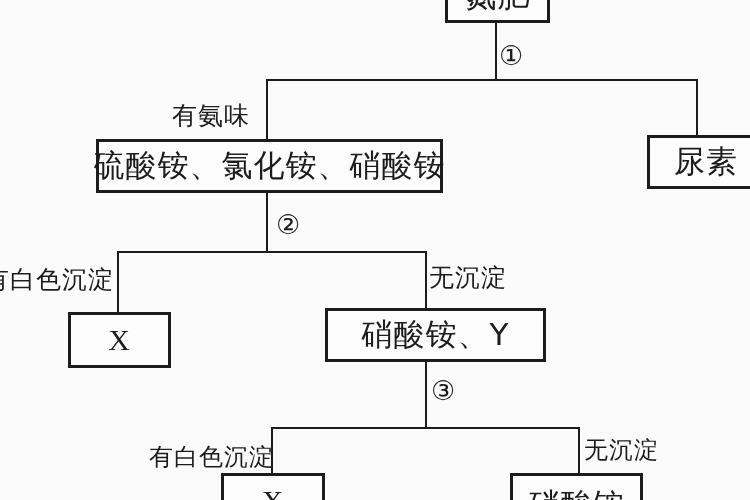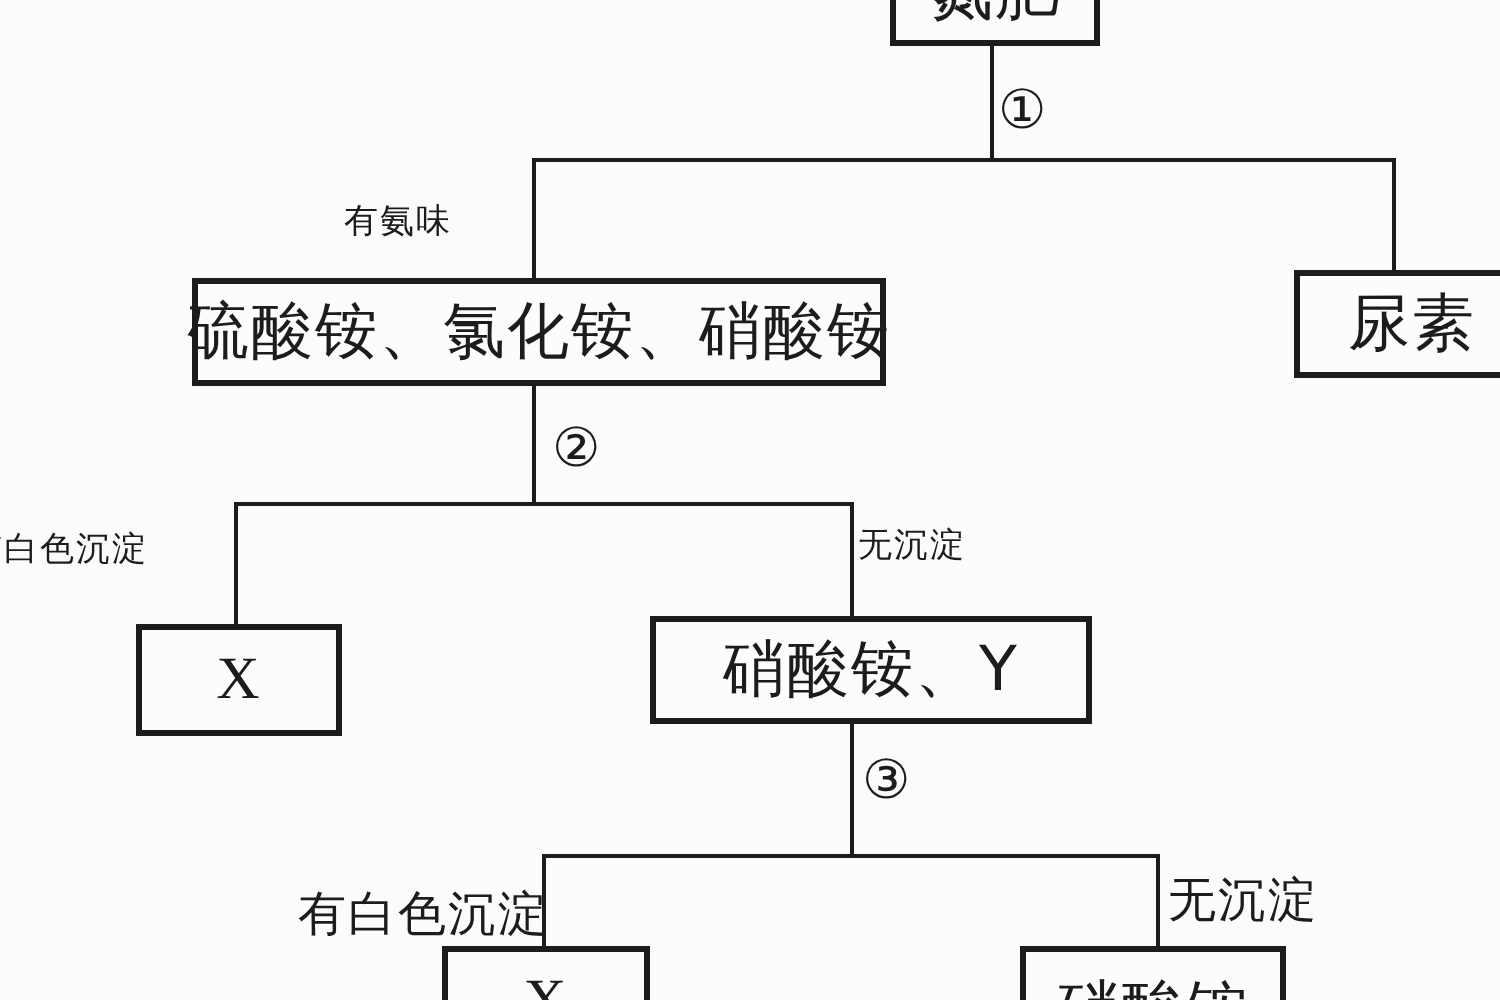--- a/index.html
+++ b/index.html
@@ -31,21 +31,21 @@
     font-family: "Liberation Serif", "DejaVu Serif", serif;
     font-size: 30px;
   }
   .line {
     position: absolute;
     background: #1c1c1c;
   }
   .lbl {
     position: absolute;
     color: #1c1c1c;
-    font-size: 17px;
+    font-size: 25px;
     letter-spacing: 1px;
     white-space: nowrap;
   }
   .step {
     position: absolute;
     color: #1c1c1c;
     font-size: 27px;
     white-space: nowrap;
   }
 </style>

